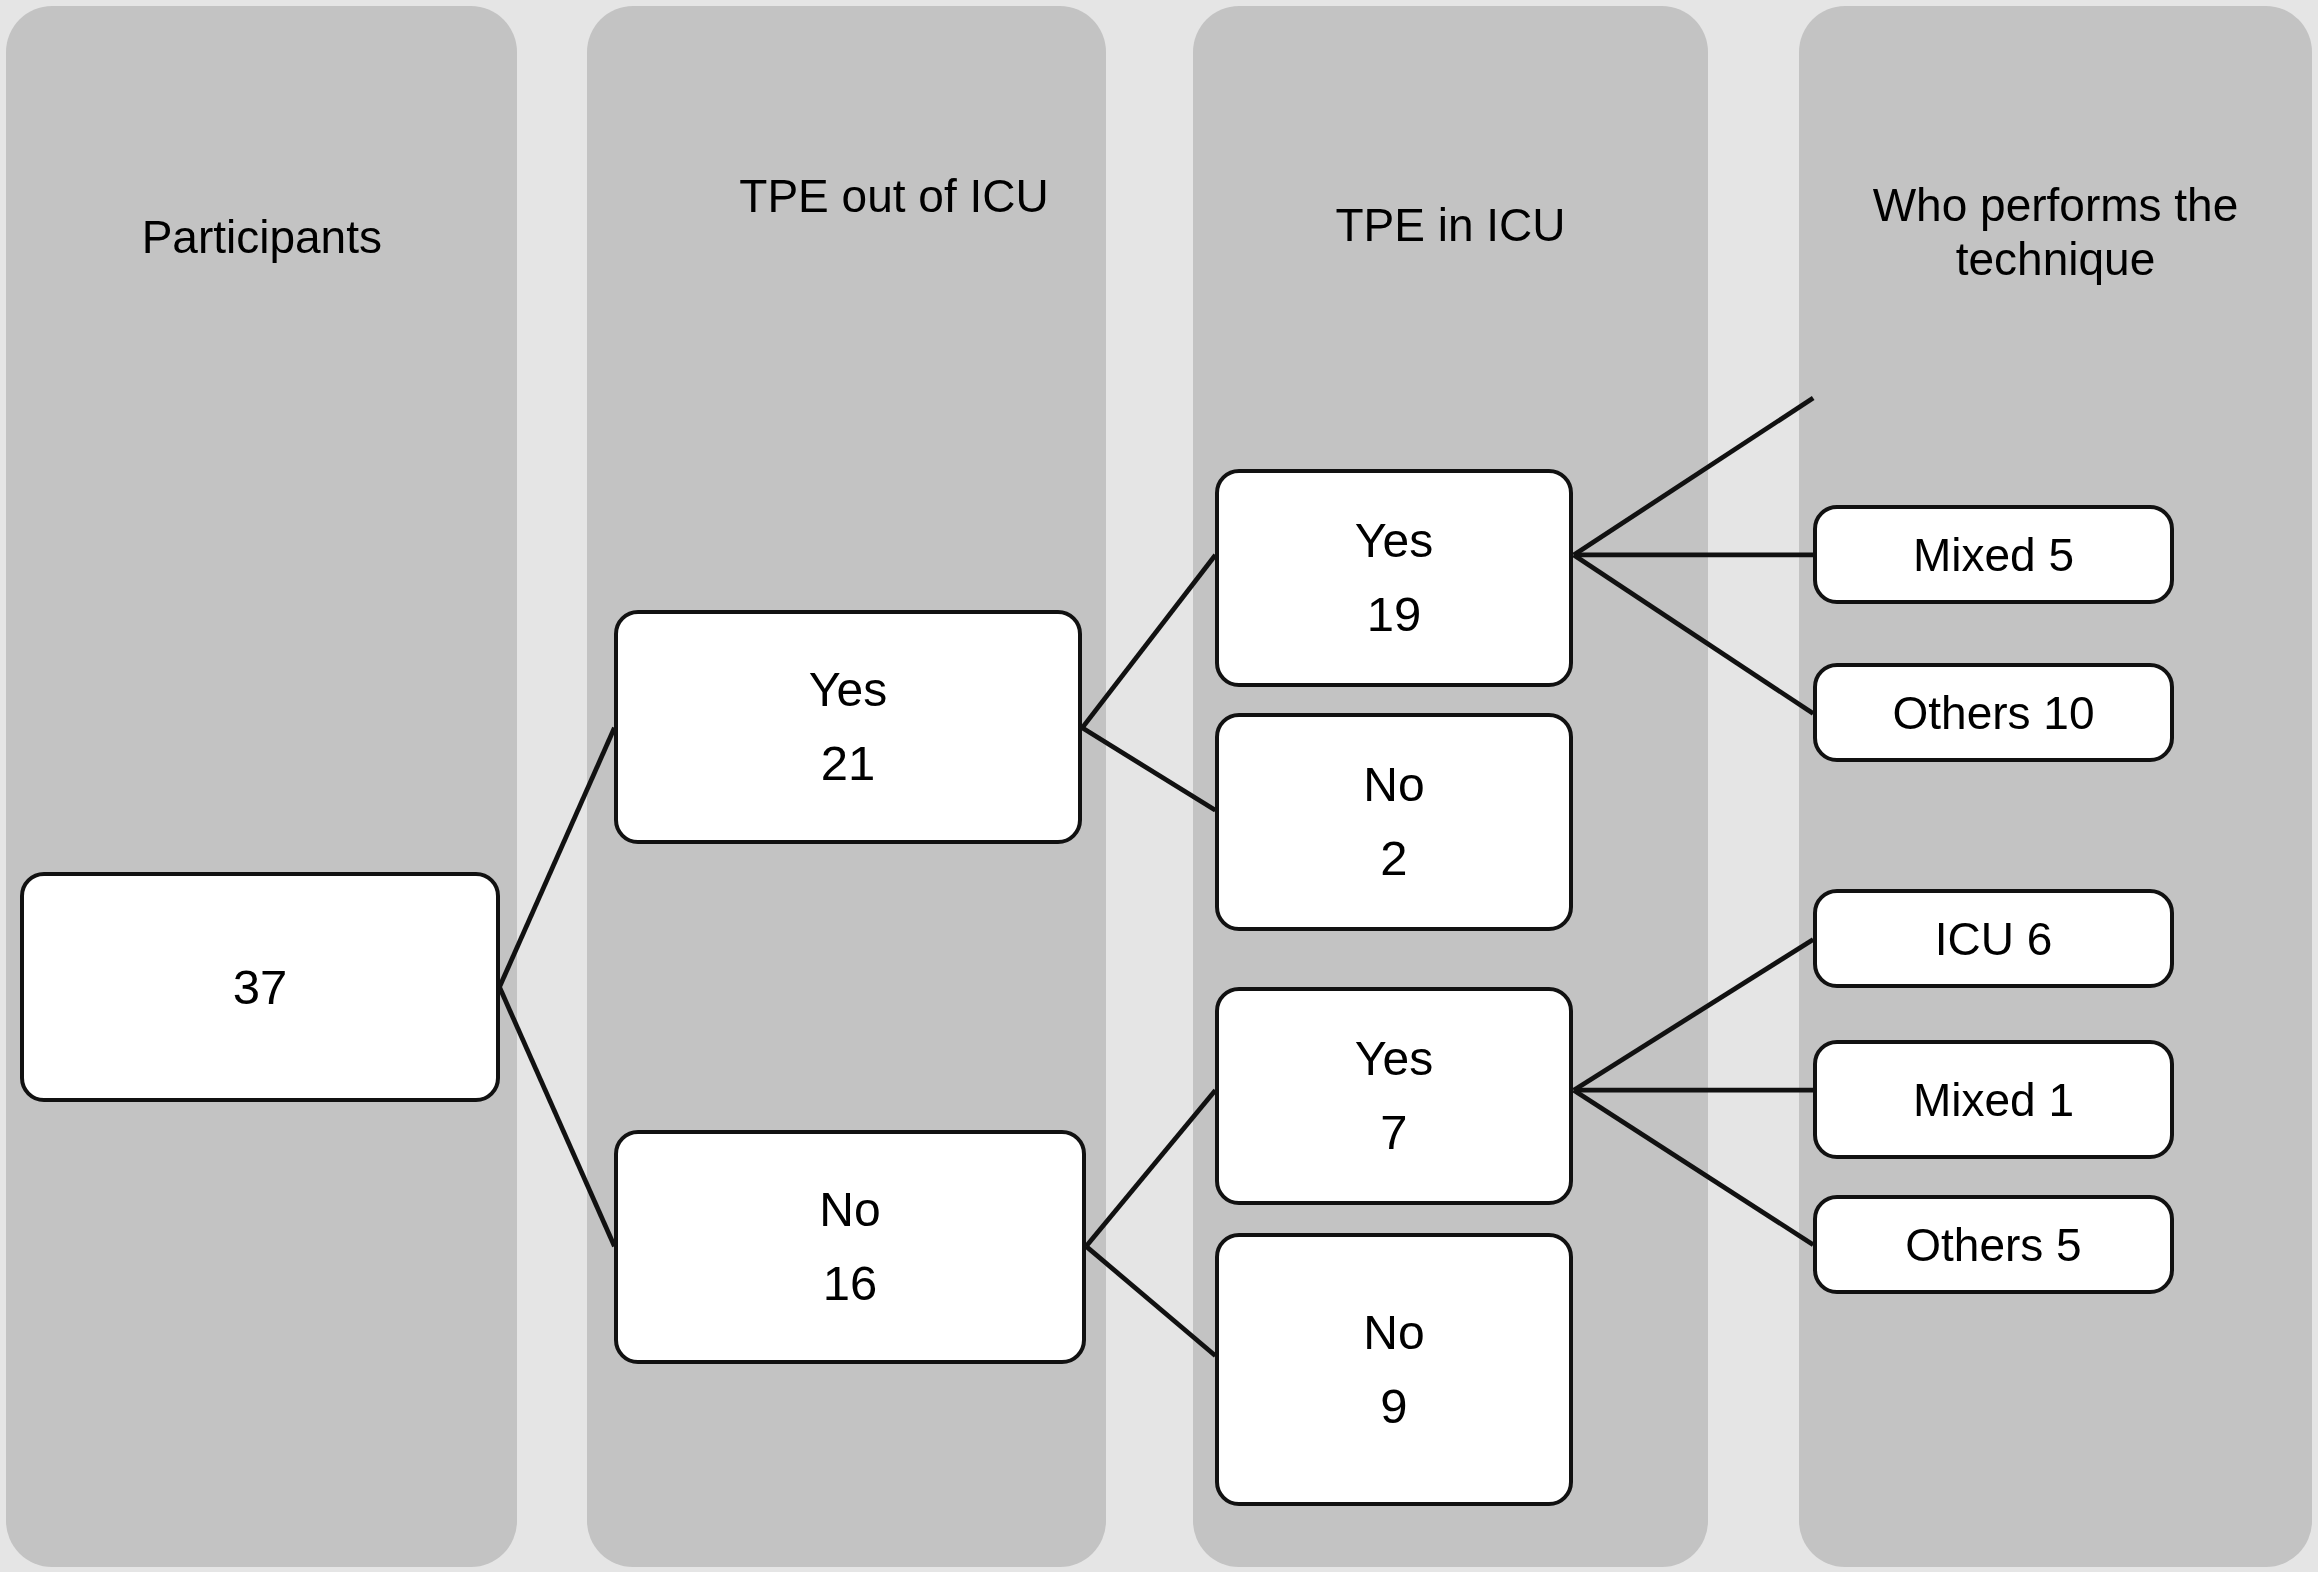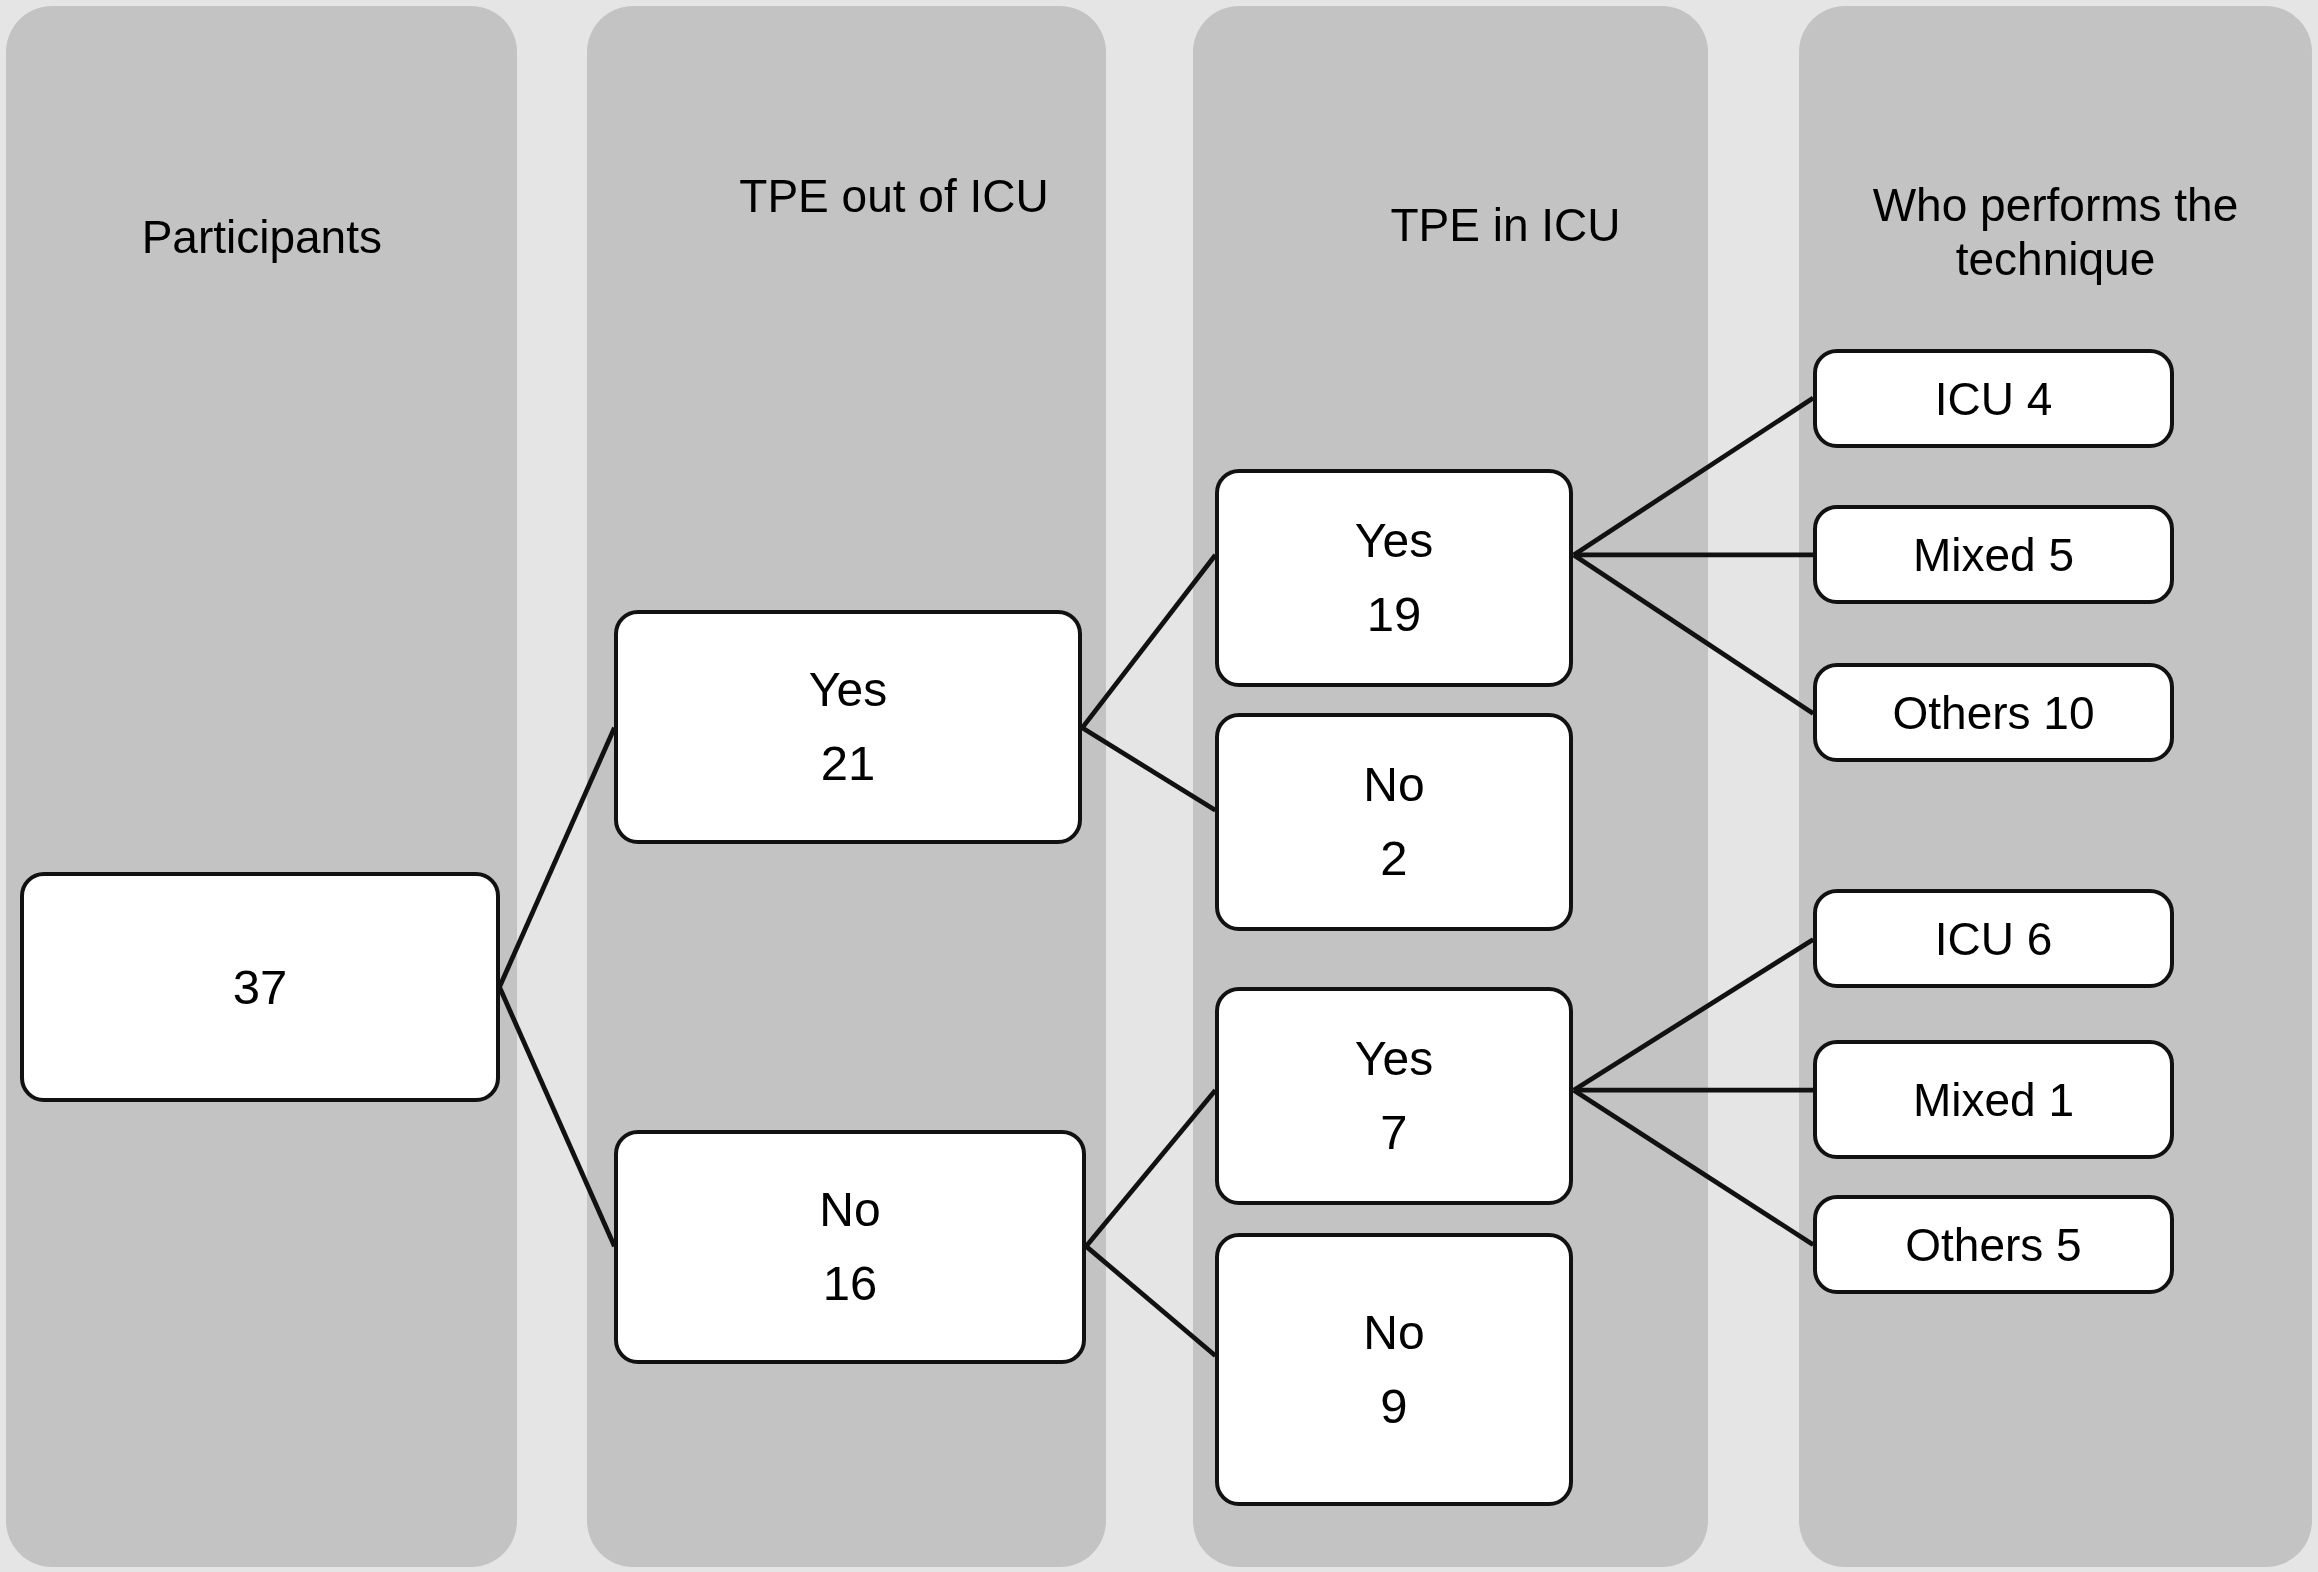--- a/index.html
+++ b/index.html
@@ -56,21 +56,21 @@
 
 <div id="stage">
 
   <div class="col-panel" style="left:6.3px;top:6.3px;width:511px;height:1561px;"></div>
   <div class="col-panel" style="left:587px;top:6.3px;width:519px;height:1561px;"></div>
   <div class="col-panel" style="left:1193px;top:6.3px;width:515px;height:1561px;"></div>
   <div class="col-panel" style="left:1799px;top:6.3px;width:513px;height:1561px;"></div>
 
   <div class="col-header" style="left:6.3px;top:210px;width:511px;">Participants</div>
   <div class="col-header" style="left:587px;top:169px;width:582px;margin-left:16px;">TPE out of ICU</div>
-  <div class="col-header" style="left:1248px;top:198px;width:515px;">TPE in ICU</div>
+  <div class="col-header" style="left:1193px;top:198px;width:515px;">TPE in ICU</div>
   <div class="col-header" style="left:1807px;top:178px;width:497px;">Who performs the
 technique</div>
 
   <svg class="links" viewBox="0 0 2925 1984" xmlns="http://www.w3.org/2000/svg">
 
     <line x1="630" y1="1245" x2="775" y2="918"></line>
     <line x1="630" y1="1245" x2="775" y2="1572"></line>
 
     <line x1="1365" y1="918" x2="1533" y2="700"></line>
     <line x1="1365" y1="918" x2="1533" y2="1022"></line>
@@ -114,23 +114,20 @@
   <div class="node" style="left:1215px;top:987px;width:358px;height:218px;">
     <span class="lbl">Yes</span>
     <span class="num">7</span>
   </div>
 
   <div class="node" style="left:1215px;top:1233px;width:358px;height:273px;">
     <span class="lbl">No</span>
     <span class="num">9</span>
   </div>
 
-  <div class="node single single-line" style="left:1813px;top:349px;width:361px;height:99px;">
-    <span class="lbl">ICU 4</span>
-  </div>
 
   <div class="node single single-line" style="left:1813px;top:505px;width:361px;height:99px;">
     <span class="lbl">Mixed 5</span>
   </div>
 
   <div class="node single single-line" style="left:1813px;top:663px;width:361px;height:99px;">
     <span class="lbl">Others 10</span>
   </div>
 
   <div class="node single single-line" style="left:1813px;top:889px;width:361px;height:99px;text-align:center;">

